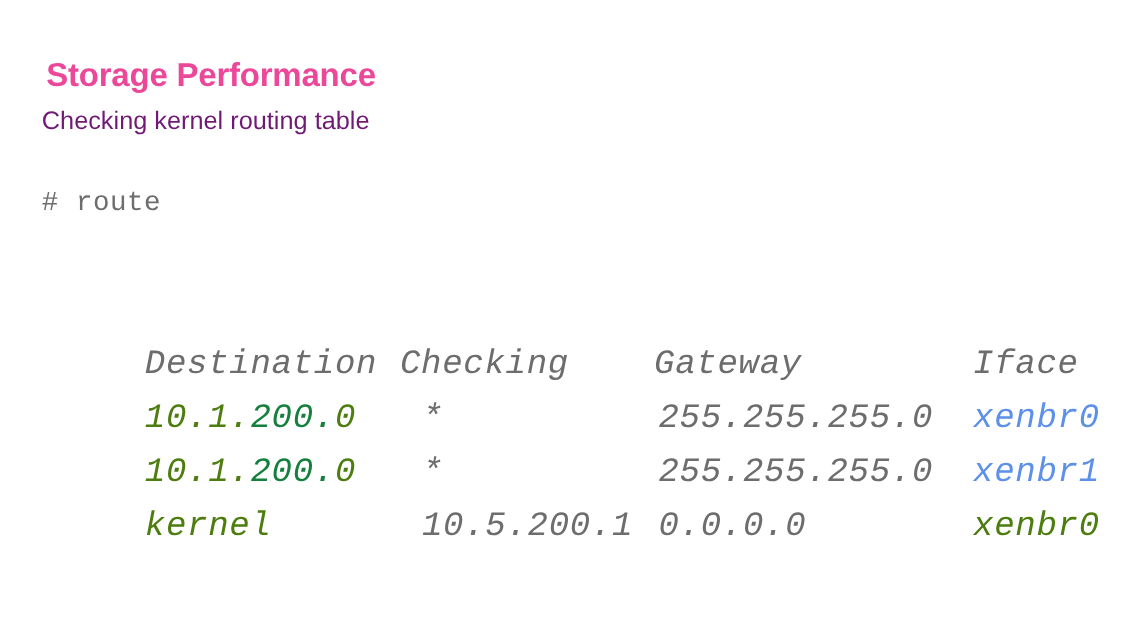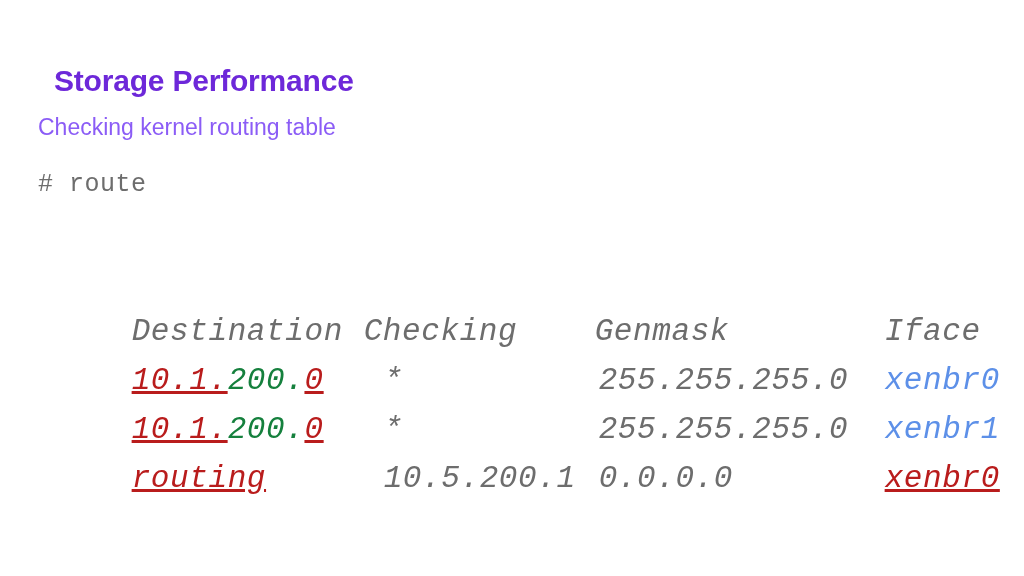--- a/index.html
+++ b/index.html
@@ -24,31 +24,31 @@
   
   .heading {
     position: absolute;
     left: 38px;
     top: 48px;
   }
   .slide-title {
     font-family: "Liberation Sans", sans-serif;
     font-size: 30px;
     font-weight: bold;
-    color: #6d28d9;
+    color: #ec4899;
     line-height: 1.12;
     letter-spacing: -0.2px;
-    margin: 16px;
+    margin: 4px;
     white-space: nowrap;
   }
   .slide-subtitle {
     font-family: "Liberation Sans", sans-serif;
     font-size: 23px;
     font-weight: normal;
-    color: #8b5cf6;
+    color: #701a75;
     line-height: 1.2;
     margin: 10px 0 0 0;
     white-space: nowrap;
   }
 
   
   .console {
     position: absolute;
     left: 38px;
     top: 160px;
@@ -96,48 +96,48 @@
   .col-mask   { width: 286px; }
   .col-iface  { width: 150px; }
 
   .col-gw-hdr { width: 231px; }
   .col-mask-hdr { width: 290px; }
 
   .pad-left-gw   { padding-left: 20px; }
 
   .hl-red  { color: #15803d; }
   .hl-blue { color: #5d90e8; }
-  .txt-gray { color: #b91c1c; text-decoration: underline; }
+  .txt-gray { color: #4d7c0f; }
 </style>
 </head>
 <body>
 
 <div class="slide">
 
   <div class="heading">
     <div class="slide-title">Storage Performance</div>
     <div class="slide-subtitle">Checking kernel routing table</div>
   </div>
 
   <div class="console">
 
     <div class="console-line cmd-line"># route</div>
 
     <div class="spacer-line"></div>
 
     <div class="console-line table-line">
-      <span class="cell col-dest">Destination</span><span class="cell col-gw-hdr">Checking</span><span class="cell col-mask-hdr">Genmask</span><span class="cell col-iface">Iface</span>
+      <span class="cell col-dest">Destination</span><span class="cell col-gw-hdr">Checking</span><span class="cell col-mask-hdr">Gateway</span><span class="cell col-iface">Iface</span>
     </div>
 
     <div class="console-line table-line">
       <span class="cell col-dest"><span class="txt-gray">10.1.</span><span class="hl-red">200.</span><span class="txt-gray">0</span></span><span class="cell col-gw pad-left-gw">*</span><span class="cell col-mask">255.255.255.0</span><span class="cell col-iface hl-blue">xenbr0</span>
     </div>
 
     <div class="console-line table-line">
       <span class="cell col-dest"><span class="txt-gray">10.1.</span><span class="hl-red">200.</span><span class="txt-gray">0</span></span><span class="cell col-gw pad-left-gw">*</span><span class="cell col-mask">255.255.255.0</span><span class="cell col-iface hl-blue">xenbr1</span>
     </div>
 
     <div class="console-line table-line">
-      <span class="cell col-dest"><span class="txt-gray">routing</span><span class="hl-red"></span><span class="txt-gray"></span></span><span class="cell col-gw pad-left-gw">10.5.200.1</span><span class="cell col-mask">0.0.0.0</span><span class="cell col-iface txt-gray">xenbr0</span>
+      <span class="cell col-dest"><span class="txt-gray">kernel</span><span class="hl-red"></span><span class="txt-gray"></span></span><span class="cell col-gw pad-left-gw">10.5.200.1</span><span class="cell col-mask">0.0.0.0</span><span class="cell col-iface txt-gray">xenbr0</span>
     </div>
 
   </div>
 </div>
 
 </body></html>

